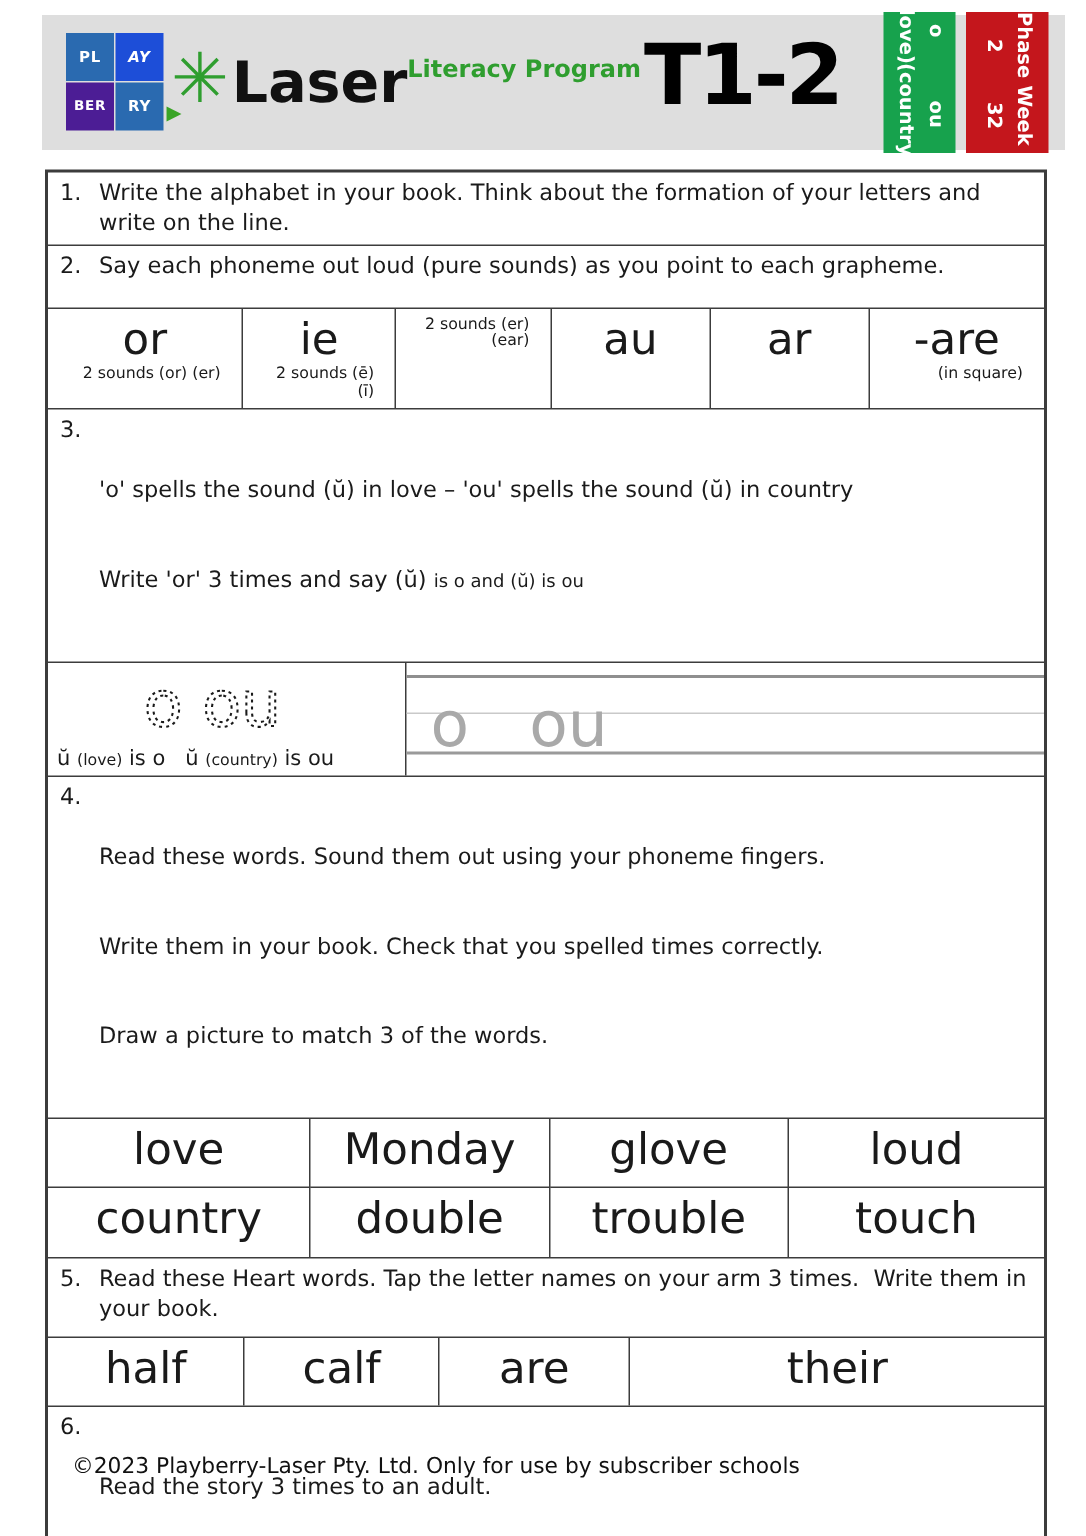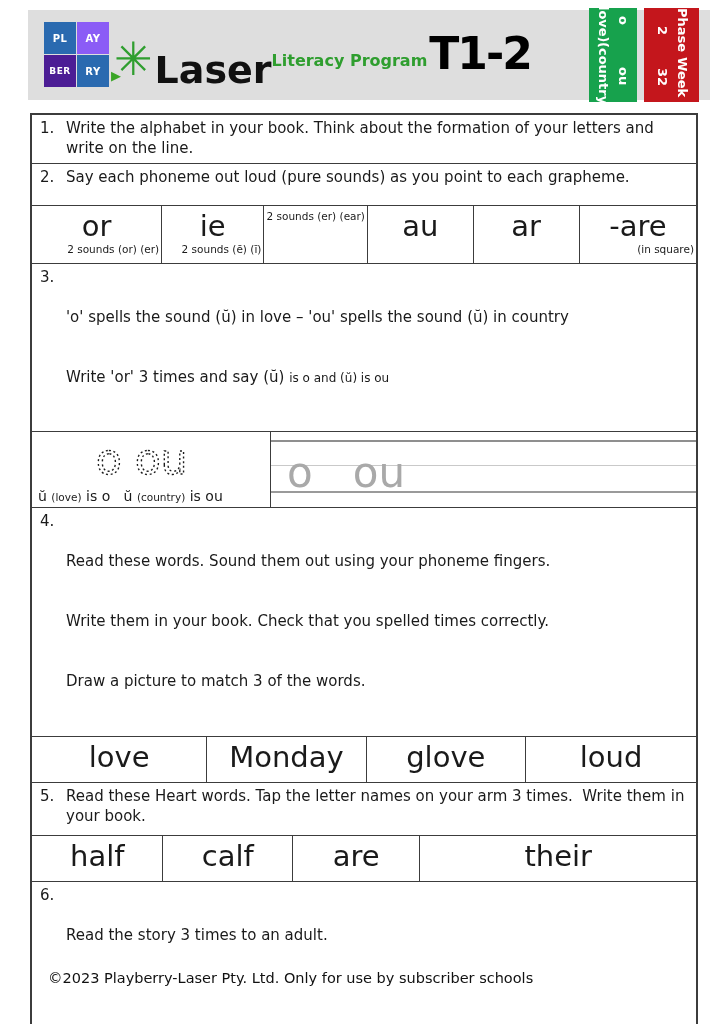--- a/index.html
+++ b/index.html
@@ -1,35 +1,35 @@
 <!DOCTYPE html>
 <html><head>
 <meta charset="utf-8">
 <style>
   html,body{margin:0;padding:0;background:#fff;}
   .page{position:relative;width:724px;height:1024px;background:#ffffff;
         font-family:"DejaVu Sans",sans-serif;color:#1a1a1a;overflow:hidden;}
 
   
   .header{position:absolute;top:10px;left:28px;right:14px;height:90px;background:#dedede;}
-  .logo{position:absolute;left:16px;top:12px;display:flex;align-items:flex-end;}
+  .logo{position:absolute;left:16px;top:12px;display:flex;align-items:center;}
   .puzzle{position:relative;width:66px;height:66px;display:grid;
           grid-template-columns:32px 32px;grid-template-rows:32px 32px;gap:1px;}
   .pz{display:flex;align-items:center;justify-content:center;color:#fff;
       font-weight:bold;font-size:10px;letter-spacing:.5px;}
   .pz.tl{background:#2a6ab0;}
-  .pz.tr{background:#8b5cf6;}
+  .pz.tr{background:#1d4ed8;font-style:italic;}
   .pz.bl{background:#4c1d95;font-size:9px;}
   .pz.br{background:#2a6ab0;}
   .pz-arrow{position:absolute;right:-11px;bottom:5px;color:#3aa526;font-size:13px;}
   .burst{color:#2f9e2f;font-size:46px;line-height:46px;margin:0 0 6px 4px;}
   .brand{display:flex;margin-left:2px;}
   .brand-name{font-size:38px;font-weight:700;color:#111;line-height:36px;letter-spacing:0;}
   .brand-sub{font-size:16px;font-weight:700;color:#2f9e2f;line-height:18px;}
-  .code{font-size:44px;font-weight:800;color:#000;letter-spacing:-2px;line-height:52px;margin:0 0 8px 2px;}
+  .code{font-size:56px;font-weight:800;color:#000;letter-spacing:-2px;line-height:52px;margin:0 0 8px 2px;}
 
   .tab{position:absolute;top:-2px;height:94px;writing-mode:vertical-rl;
        color:#fff;font-weight:bold;font-size:13px;display:flex;
        align-items:center;justify-content:center;text-align:center;line-height:1.55;}
   .tab span{display:block;}
   .tab.green{right:73px;width:48px;background:#17a24d;}
   .tab.red{right:11px;width:55px;background:#c4161c;}
 
   
   .sheet{position:absolute;top:113px;left:30px;width:664px;border:2px solid #3c3c3c;}
@@ -44,21 +44,21 @@
 
   .r1{min-height:44px;}
   .r2{min-height:42px;padding-bottom:16px;}
   .r3{min-height:56px;}
   .r4{min-height:64px;}
   .r5{min-height:48px;padding-bottom:8px;}
   .r6{min-height:88px;}
 
   
   .phonemes{display:grid;grid-template-columns:19.6% 15.4% 15.6% 15.9% 16% auto;min-height:58px;}
-  .ph-cell{border-right:1.5px solid #3c3c3c;text-align:center;padding:4px 2px 5px;}
+  .ph-cell{border-right:1.5px solid #3c3c3c;text-align:center;padding:4px 14px 5px;}
   .ph-cell:last-child{border-right:none;}
   .ph-g{font-size:29px;line-height:1.15;}
   .ph-note{font-size:10.5px;line-height:1.1;margin-top:1px;text-align:right;}
 
   
   .handwriting{display:grid;grid-template-columns:36% auto;height:76px;}
   .trace-cell{position:relative;border-right:1.5px solid #3c3c3c;}
   .trace-svg{display:block;margin:2px auto 0;}
   .trace-cap{position:absolute;left:6px;bottom:3px;font-size:14px;white-space:pre;}
   .trace-cap .sm{font-size:10.5px;}
@@ -181,20 +181,26 @@
         <div class="ln">Draw a picture to match 3 of the words.</div>
       </div>
     </div>
 
     <div class="row wgrid words wrow-top" style="border-bottom:none;">
       <div class="w-cell">love</div>
       <div class="w-cell">Monday</div>
       <div class="w-cell">glove</div>
       <div class="w-cell lastcol">loud</div>
     </div>
+    <div class="row wgrid words">
+      <div class="w-cell">country</div>
+      <div class="w-cell">double</div>
+      <div class="w-cell">trouble</div>
+      <div class="w-cell lastcol">touch</div>
+    </div>
 
     <div class="row item r5">
       <div class="num">5.</div>
       <div class="txt">Read these Heart words. Tap the letter names on your arm 3 times.  Write them in your book.</div>
     </div>
 
     <div class="row wgrid heart">
       <div class="w-cell">half</div>
       <div class="w-cell">calf</div>
       <div class="w-cell">are</div>

